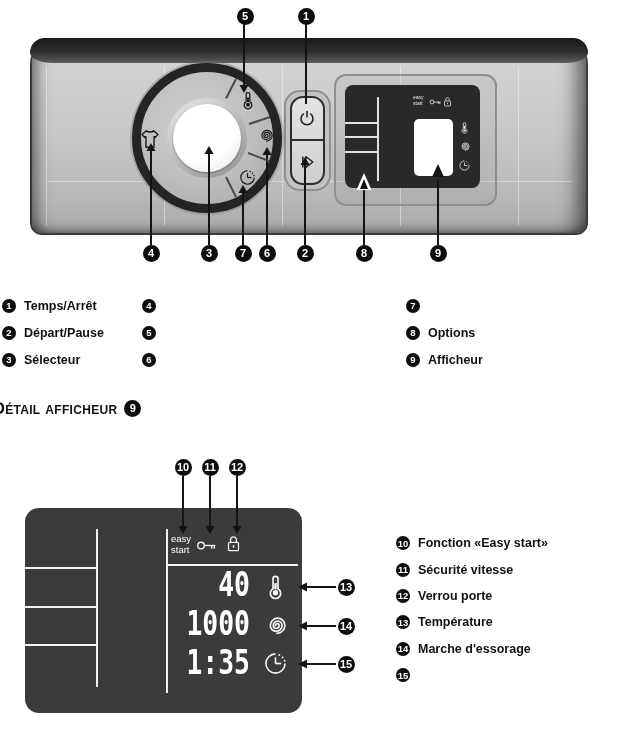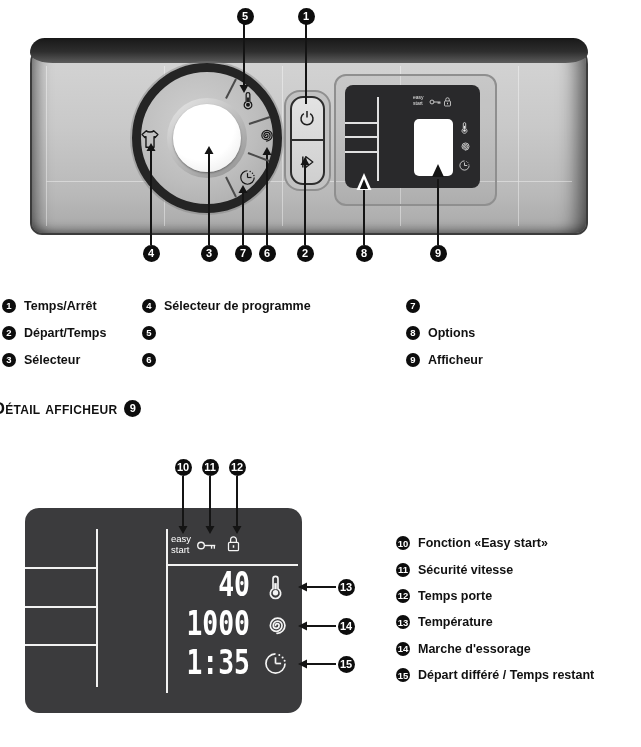--- a/index.html
+++ b/index.html
@@ -200,31 +200,30 @@
   <div class="badge" style="left:355.5px;top:244.5px">8</div>
   <div class="badge" style="left:429.5px;top:244.5px">9</div>
 
   <div class="legend-col" style="left:2px">
     <div class="lg-row">
       <div class="lg-circle">1</div>
       <div class="lg-label">Temps/Arrêt</div>
       </div>
     <div class="lg-row">
       <div class="lg-circle">2</div>
-      <div class="lg-label">Départ/Temps</div>
+      <div class="lg-label">Départ/Pause</div>
       </div>
     <div class="lg-row">
       <div class="lg-circle">3</div>
       <div class="lg-label">Sélecteur</div>
       </div>
   </div>
   <div class="legend-col" style="left:142px">
     <div class="lg-row">
       <div class="lg-circle">4</div>
-      <div class="lg-label">Sélecteur de programme</div>
       </div>
     <div class="lg-row">
       <div class="lg-circle">5</div>
       </div>
     <div class="lg-row">
       <div class="lg-circle">6</div>
       </div>
   </div>
   <div class="legend-col" style="left:406px">
     <div class="lg-row">
@@ -290,33 +289,32 @@
     <div class="lg-row">
       <div class="lg-circle">10</div>
       <div class="lg-label">Fonction «Easy start»</div>
       </div>
     <div class="lg-row">
       <div class="lg-circle">11</div>
       <div class="lg-label">Sécurité vitesse</div>
       </div>
     <div class="lg-row">
       <div class="lg-circle">12</div>
-      <div class="lg-label">Temps porte</div>
+      <div class="lg-label">Verrou porte</div>
       </div>
     <div class="lg-row">
       <div class="lg-circle">13</div>
       <div class="lg-label">Température</div>
       </div>
     <div class="lg-row">
       <div class="lg-circle">14</div>
       <div class="lg-label">Marche d'essorage</div>
       </div>
     <div class="lg-row">
       <div class="lg-circle">15</div>
-      <div class="lg-label">Départ différé / Temps restant</div>
       </div>
   </div>
 
   <svg class="overlay">
     <g stroke="#141414" stroke-width="2">
       <line x1="244" y1="24" x2="244" y2="85"></line>
       <line x1="306" y1="24" x2="306" y2="104"></line>
       <line x1="151" y1="151" x2="151" y2="245"></line>
       <line x1="209" y1="154" x2="209" y2="245"></line>
       <line x1="243" y1="193" x2="243" y2="245"></line>

